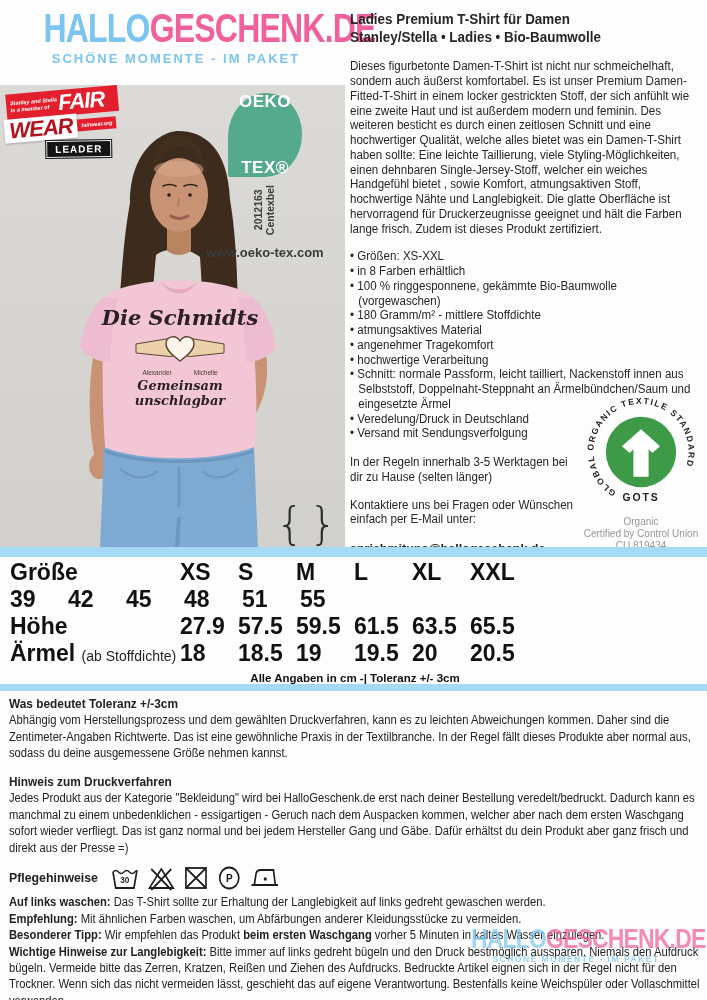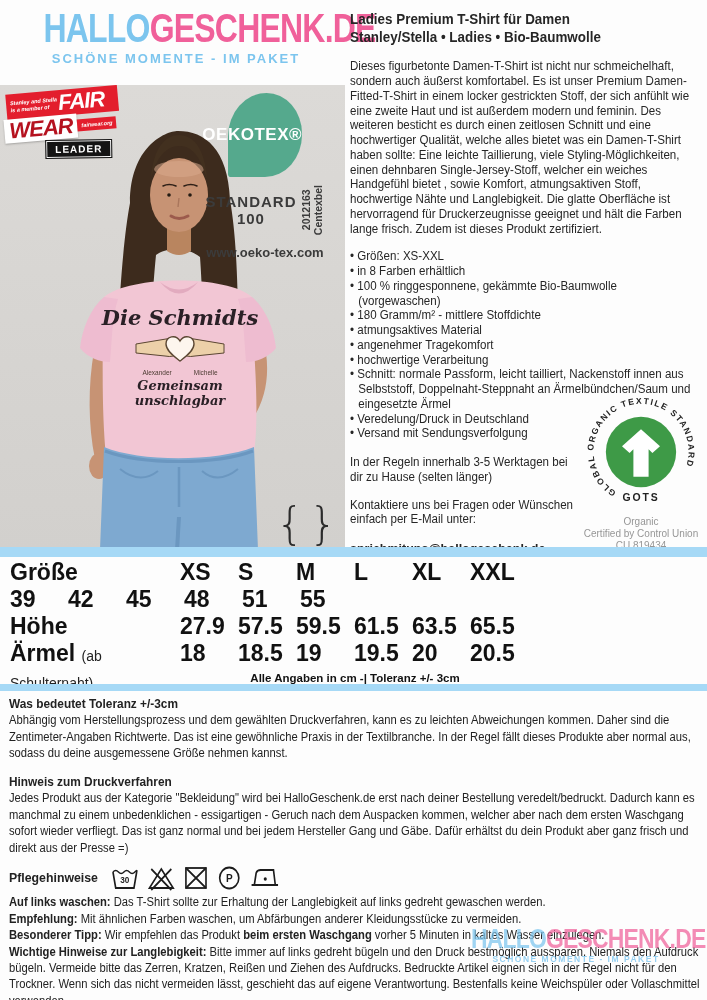--- a/index.html
+++ b/index.html
@@ -26,21 +26,21 @@
   .fw-row2 { display:flex; align-items:center; margin-top:-1px; margin-left:-4px; }
   .fw-wear { background:#fff; color:#b5121f; font-weight:bold; font-size:22px; line-height:1;
     padding:1px 5px; letter-spacing:-1px; box-shadow:0 1px 2px rgba(0,0,0,.25); }
   .fw-site { background:#e31e2d; color:#fff; font-size:5.5px; font-weight:bold; padding:3px 4px; }
   .fw-leader { display:inline-block; margin:3px 0 0 36px; background:#141414; color:#fff;
     font-style:normal; font-weight:bold; font-size:10px; letter-spacing:1px; padding:2px 8px;
     border:1px solid #fff; outline:1.5px solid #141414; transform:rotate(4deg); }
   
   .oeko { position:absolute; right:14px; top:8px; width:132px; text-align:center; color:#3b3b3b; }
   .oeko-drop { width:74px; height:84px; margin:0 auto; background:#55a98d;
-    border-radius:52% 48% 50% 4%; display:flex; flex-direction:row; align-items:center; justify-content:flex-end;
+    border-radius:52% 48% 50% 4%; display:flex; flex-direction:column; align-items:center; justify-content:space-between;
     color:#fff; font-weight:bold; font-size:17px; line-height:1.05; letter-spacing:.5px; }
   .oeko-mid { display:flex; align-items:center; justify-content:center; margin-top:8px; gap:5px; }
   .oeko-standard { font-weight:bold; font-size:15px; line-height:1.15; letter-spacing:1px; }
   .oeko-vert { writing-mode:vertical-rl; transform:rotate(180deg); font-weight:bold; font-size:10.5px; line-height:1.1; }
   .oeko-url { margin-top:10px; font-weight:bold; font-size:13px; }
   
   .vegan { position:absolute; right:8px; bottom:6px; display:flex; align-items:center; gap:5px; color:#2b2b2b; }
   .vegan-brace { font-size:44px; font-weight:100; line-height:.9; font-family:"DejaVu Sans", sans-serif; }
   .vegan-mid { text-align:center; }
   .vegan-line1 { font-size:7px; font-weight:bold; letter-spacing:2px; }
@@ -143,24 +143,20 @@
       </div>
       <span class="fw-leader">LEADER</span>
     </div>
 
     <div class="oeko">
       <div class="oeko-drop">
         <span>OEKO</span>
         <span>TEX®</span>
       </div>
       <div class="oeko-mid">
-        <div class="oeko-standard">
-          <div>STANDARD</div>
-          <div>100</div>
-        </div>
         <div class="oeko-vert">
           <span>2012163</span><br>
           <span>Centexbel</span>
         </div>
       </div>
       <div class="oeko-url">www.oeko-tex.com</div>
     </div>
 
     <div class="design">
       <div class="d-title">Die Schmidts</div>
@@ -249,21 +245,21 @@
       <span class="tcell">27.9</span>
       <span class="tcell">57.5</span>
       <span class="tcell">59.5</span>
       <span class="tcell">61.5</span>
       <span class="tcell">63.5</span>
       <span class="tcell">65.5</span>
     </div>
     <div class="trow">
       <span class="tlabel">
         <span>Ärmel</span>
-        <span class="tsuffix">(ab Schulternaht)</span>
+        <span class="tsuffix">(ab Stoffdichte)</span>
       </span>
       <span class="tcell">18</span>
       <span class="tcell">18.5</span>
       <span class="tcell">19</span>
       <span class="tcell">19.5</span>
       <span class="tcell">20</span>
       <span class="tcell">20.5</span>
     </div>
     <div class="tnote">Alle Angaben in cm -| Toleranz +/- 3cm</div>
   </div>

